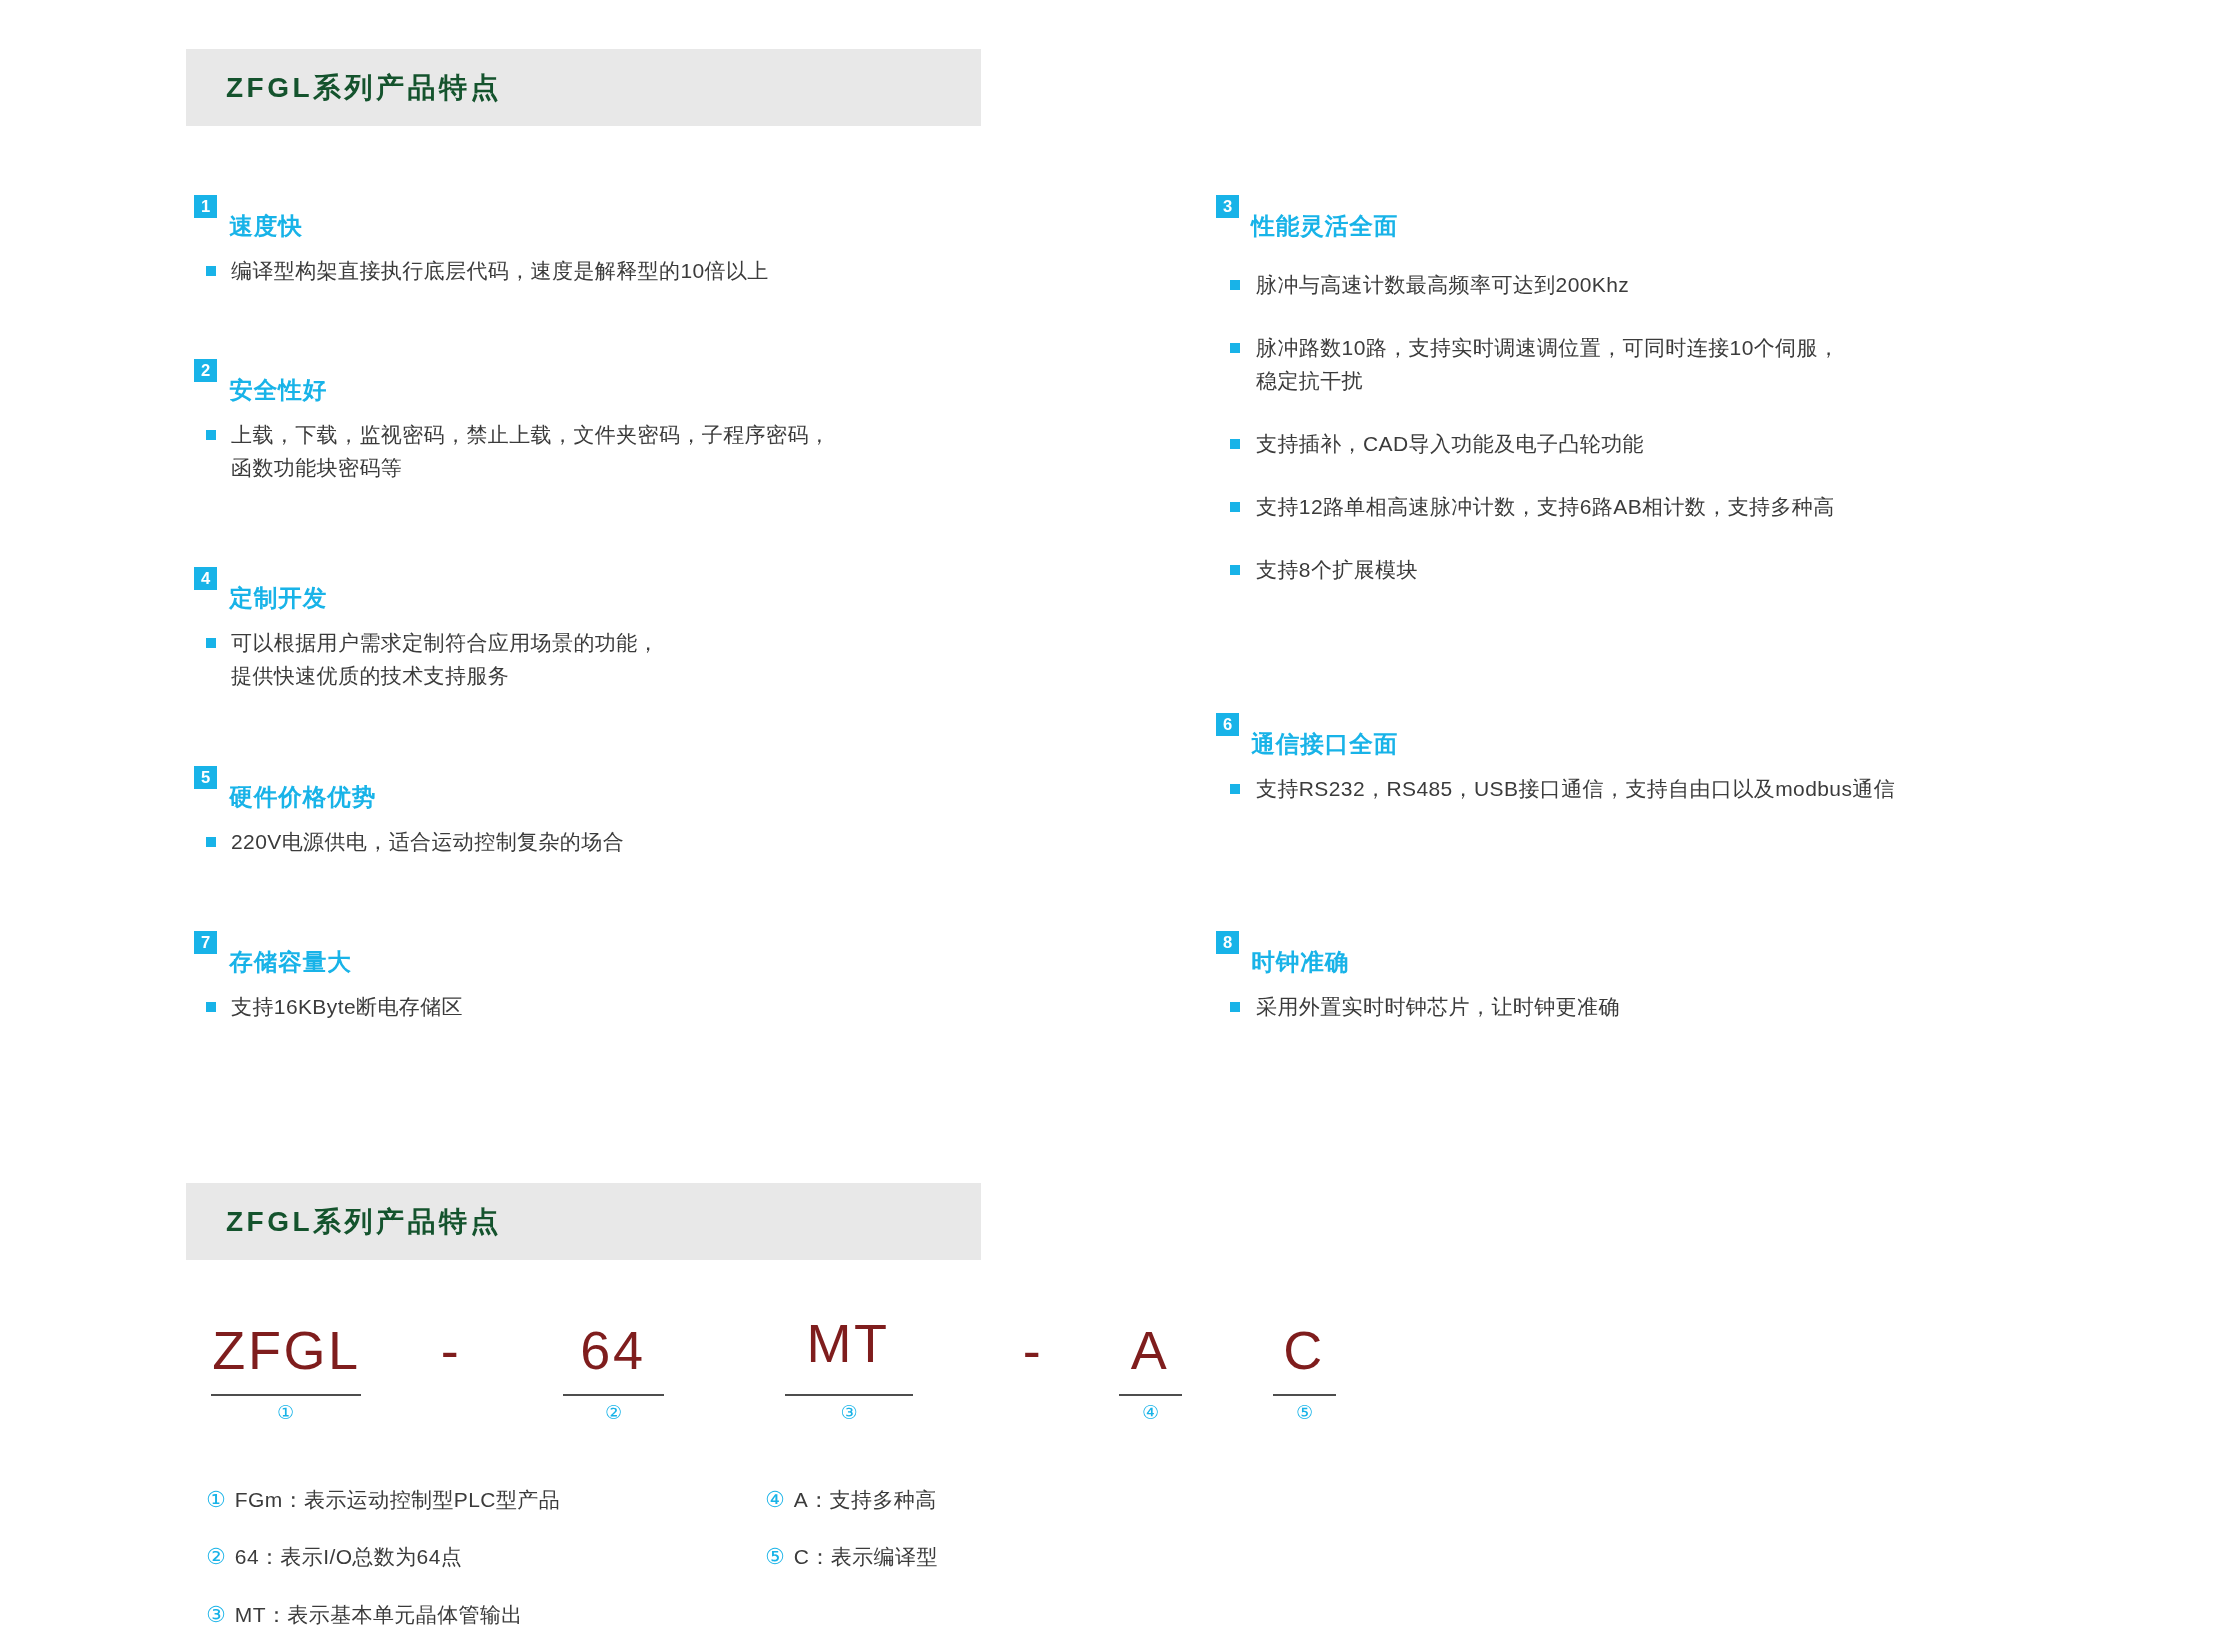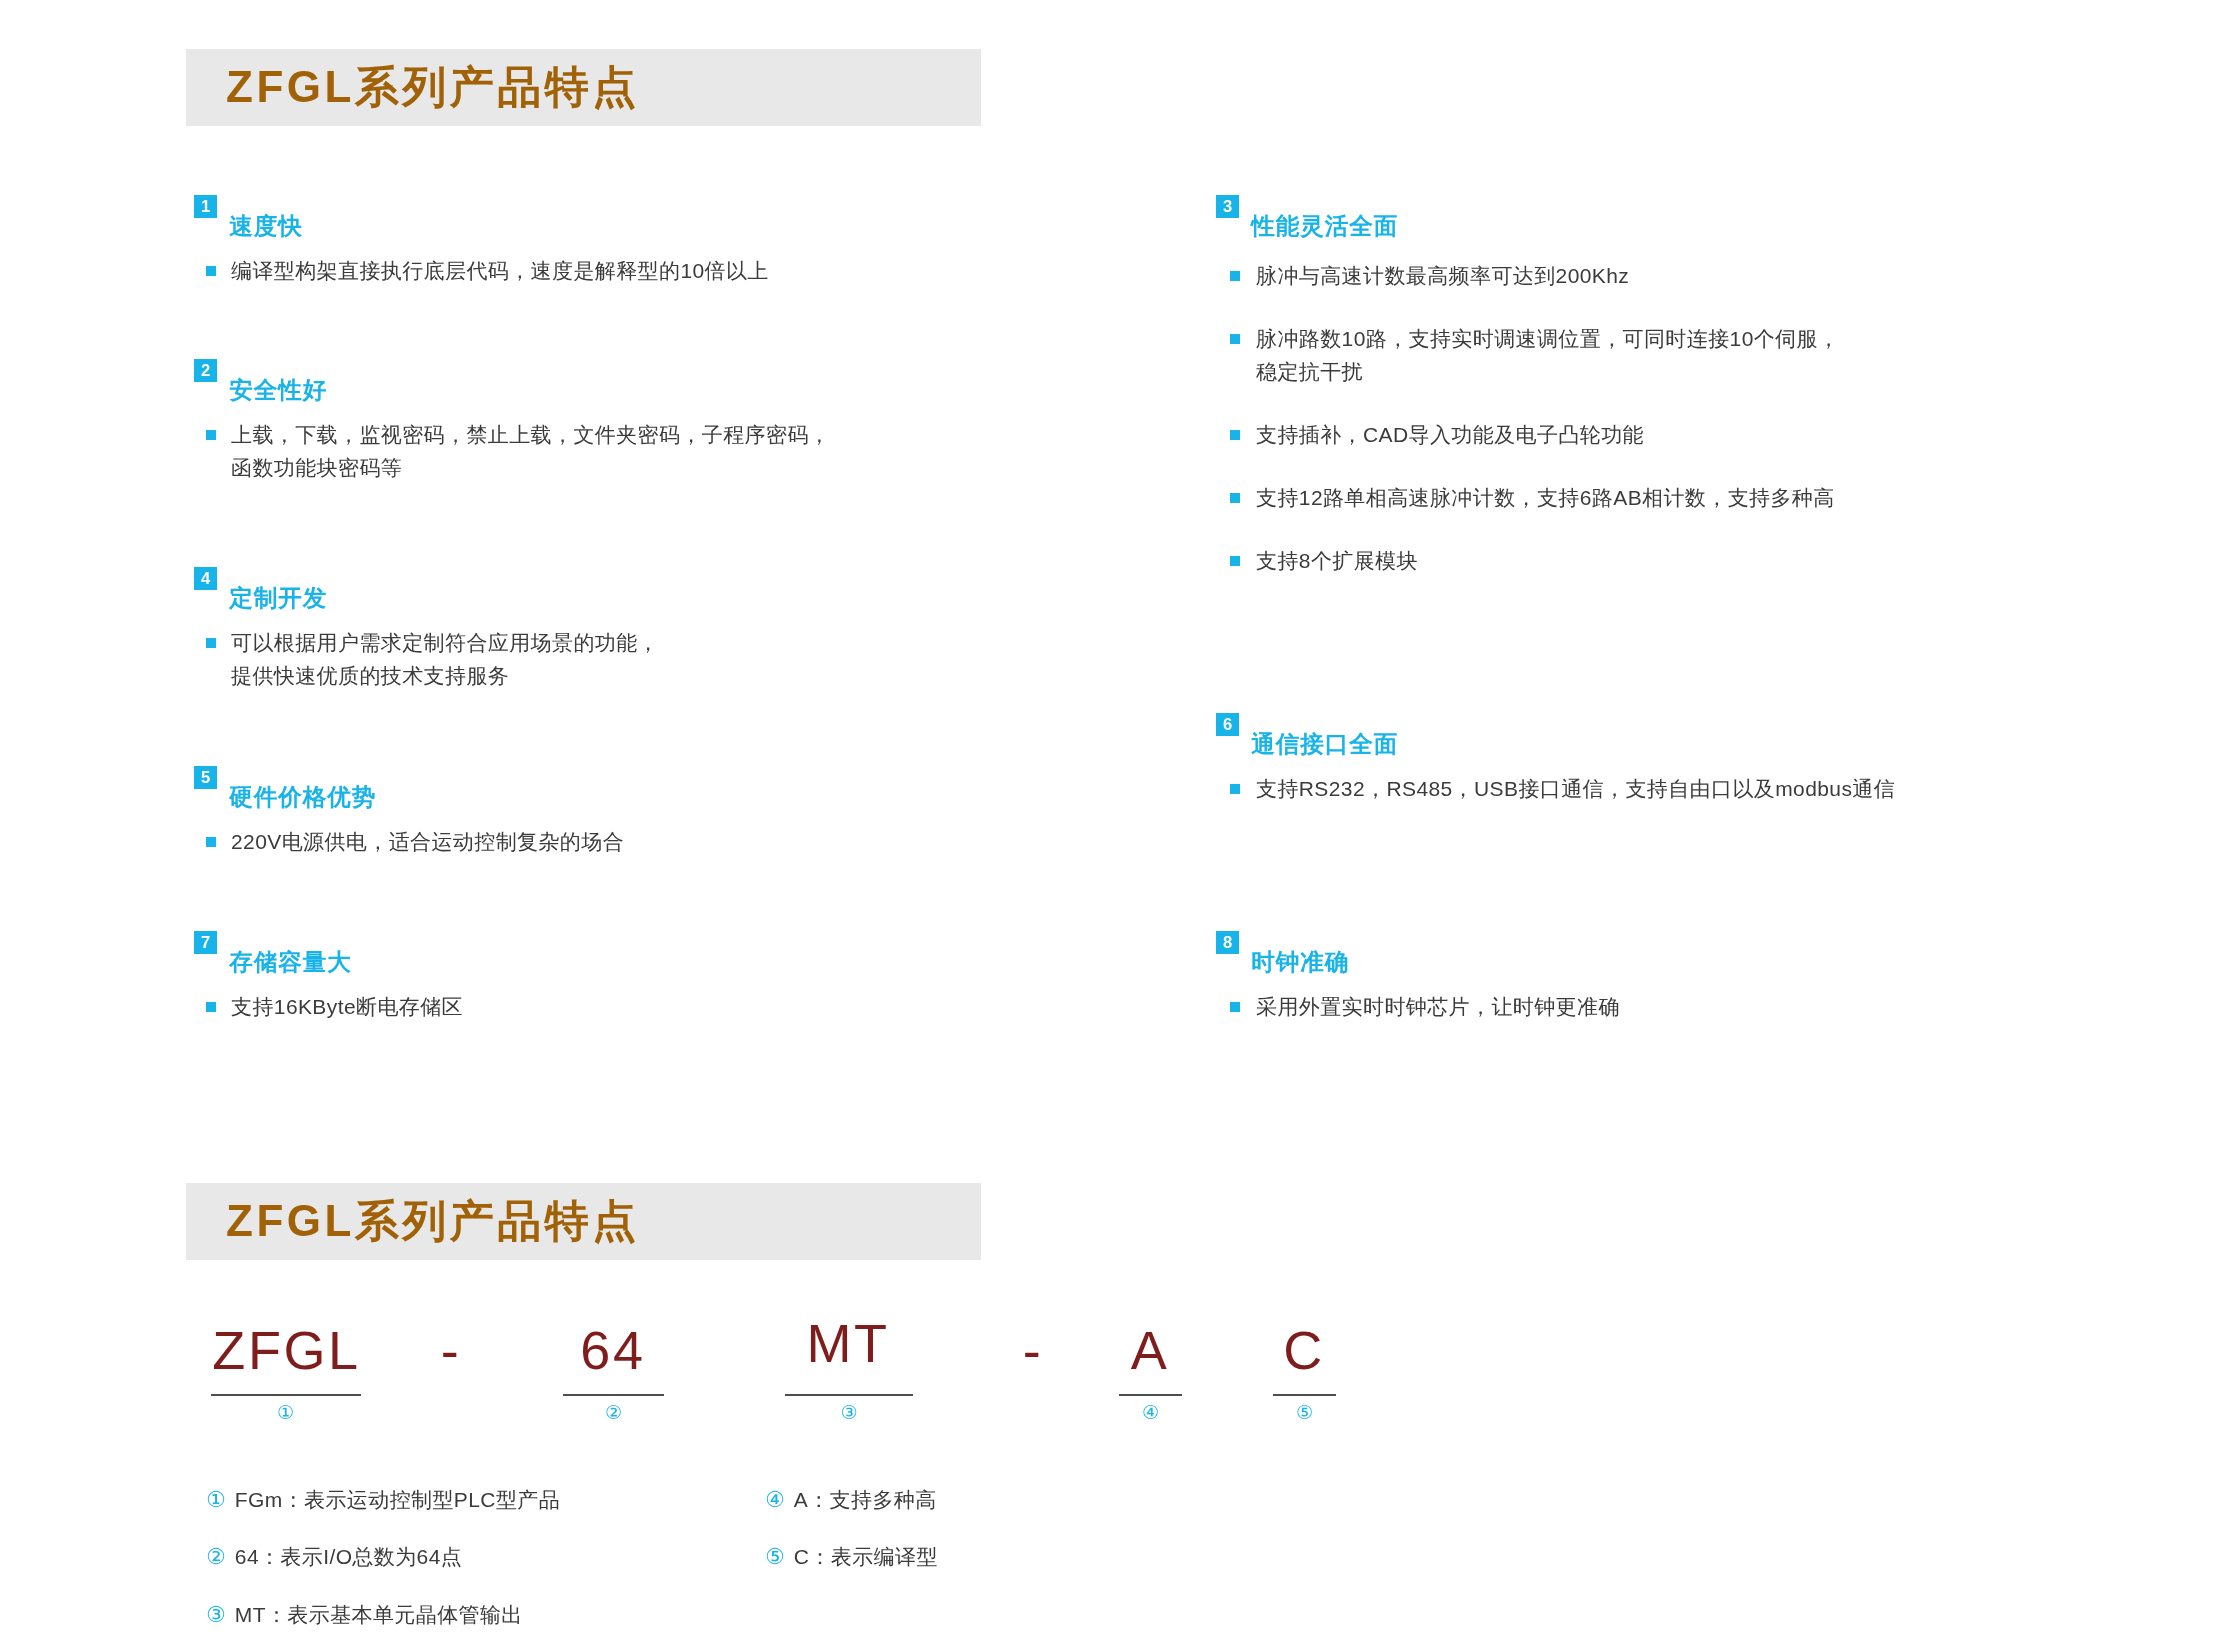--- a/index.html
+++ b/index.html
@@ -24,24 +24,24 @@
   
   .section-bar {
     position: absolute;
     background: #e8e8e8;
     display: flex;
     align-items: center;
     padding-left: 40px;
     box-sizing: border-box;
   }
   .section-bar .title {
-    font-size: 44px;
+    font-size: 28px;
     font-weight: bold;
     letter-spacing: 3.5px;
-    color: #a16207;
+    color: #14532d;
     font-family: "Liberation Sans", "DejaVu Sans", sans-serif;
   }
 
   #features-bar { left: 186px; top: 49px; width: 795px; height: 77px; }
   #naming-bar   { left: 186px; top: 1183px; width: 795px; height: 77px; }
 
   
   .feature {
     position: absolute;
   }
@@ -109,21 +109,21 @@
   #feature-8 { left: 1216px; top: 906px; width: 917px; }
 
   
   #feature-3 .bullets li,
   #feature-6 .bullets li,
   #feature-8 .bullets li { padding-left: 40px; }
   #feature-3 .bullets li .sq,
   #feature-6 .bullets li .sq,
   #feature-8 .bullets li .sq { left: 14px; }
 
-  #feature-3 .bullets { margin-top: 17px; }
+  #feature-3 .bullets { margin-top: 26px; }
   #feature-3 .bullets li { margin-bottom: 30px; }
 
   
   #naming-diagram {
     position: absolute;
     left: 186px;
     top: 1310px;
     width: 1223px;
     height: 131px;
   }

